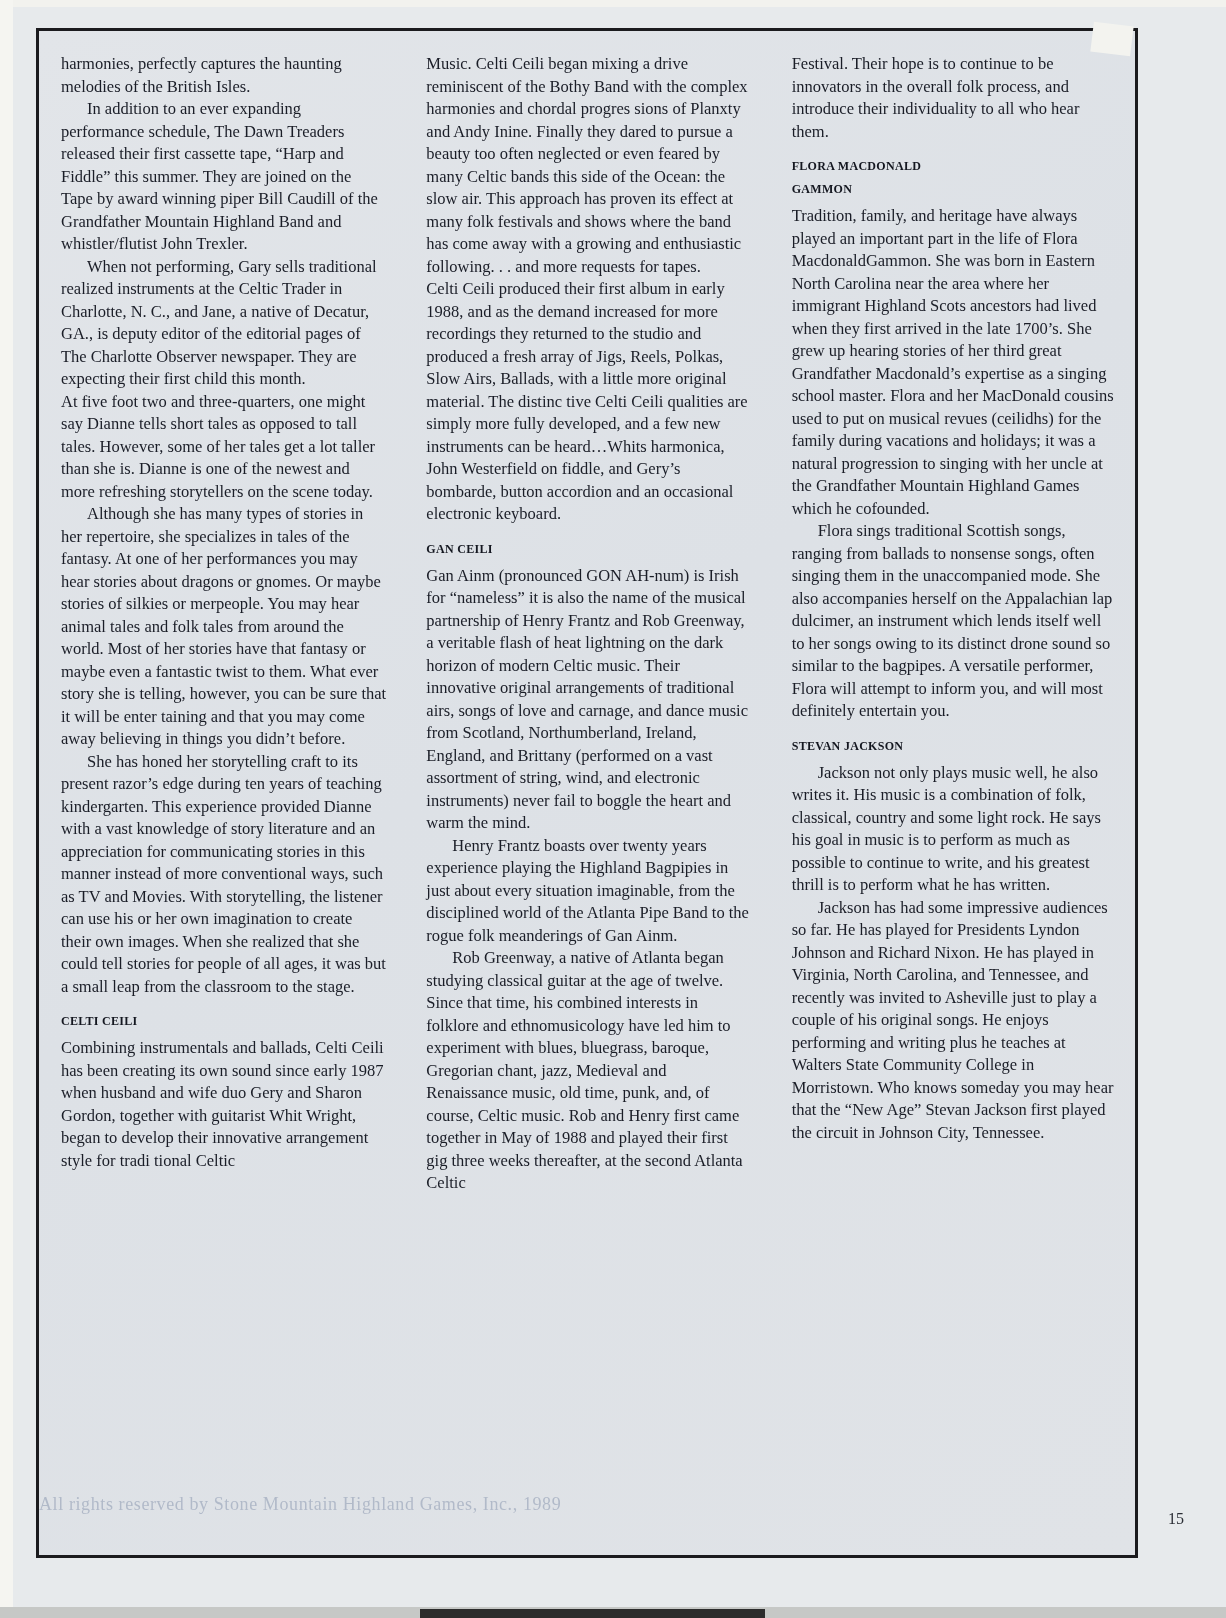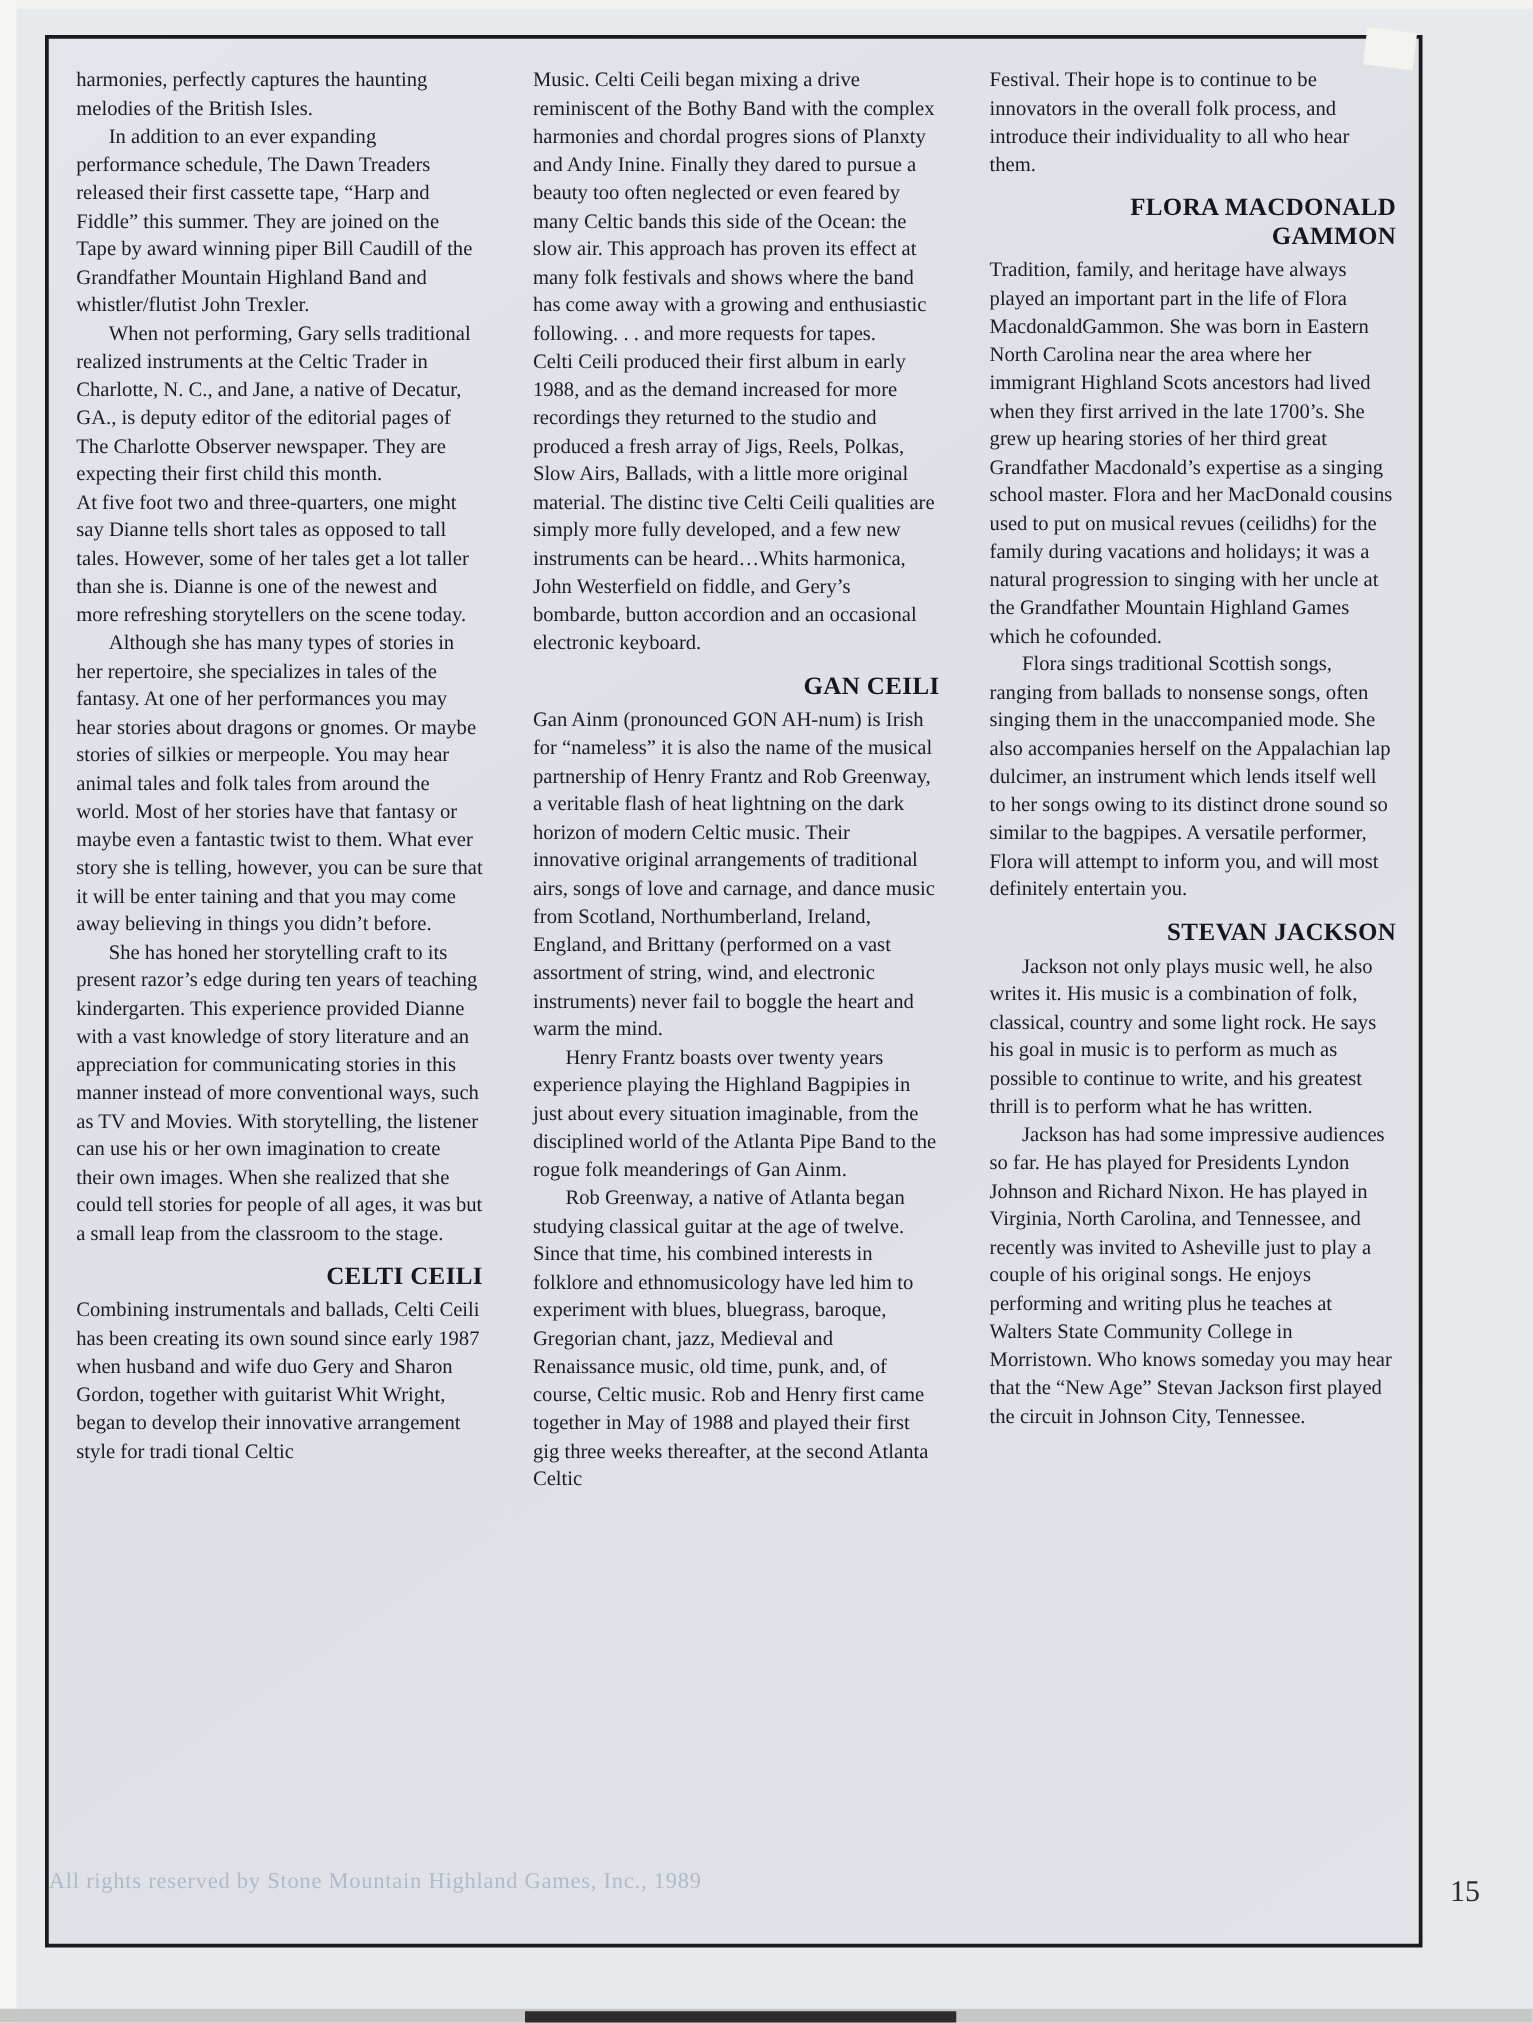--- a/index.html
+++ b/index.html
@@ -42,40 +42,40 @@
     overflow:hidden;
   }
   .col {
     flex:1 1 0;
     color:#1a1d27;
     font-size:16.5px;
     line-height:22.5px;
     text-align:left;
   }
   .heading {
-    text-align:right;
+    text-align:left;
     font-weight:bold;
-    font-size:20px;
+    font-size:12px;
     line-height:23px;
     margin:12px 0 4px;
     white-space:pre-line;
     letter-spacing:0.3px;
     color:#141720;
   }
   .paragraph { margin:0; }
   .indent { text-indent:26px; }
   .copyright {
     position:absolute; left:0; right:0; bottom:40px;
     font-size:18px;
     letter-spacing:0.6px;
     color:rgba(72, 94, 132, 0.30);
   }
   .page-number {
     position:absolute; right:42px; bottom:90px;
-    font-size:24px;
+    font-size:16px;
     color:#2a2d34;
   }
 </style>
 </head>
 <body>
 
 <div class="scan-edge-top"></div>
 <div class="scan-edge-left"></div>
 <div class="scan-edge-bottom"></div>
 <div class="scan-blot-bottom"></div>

